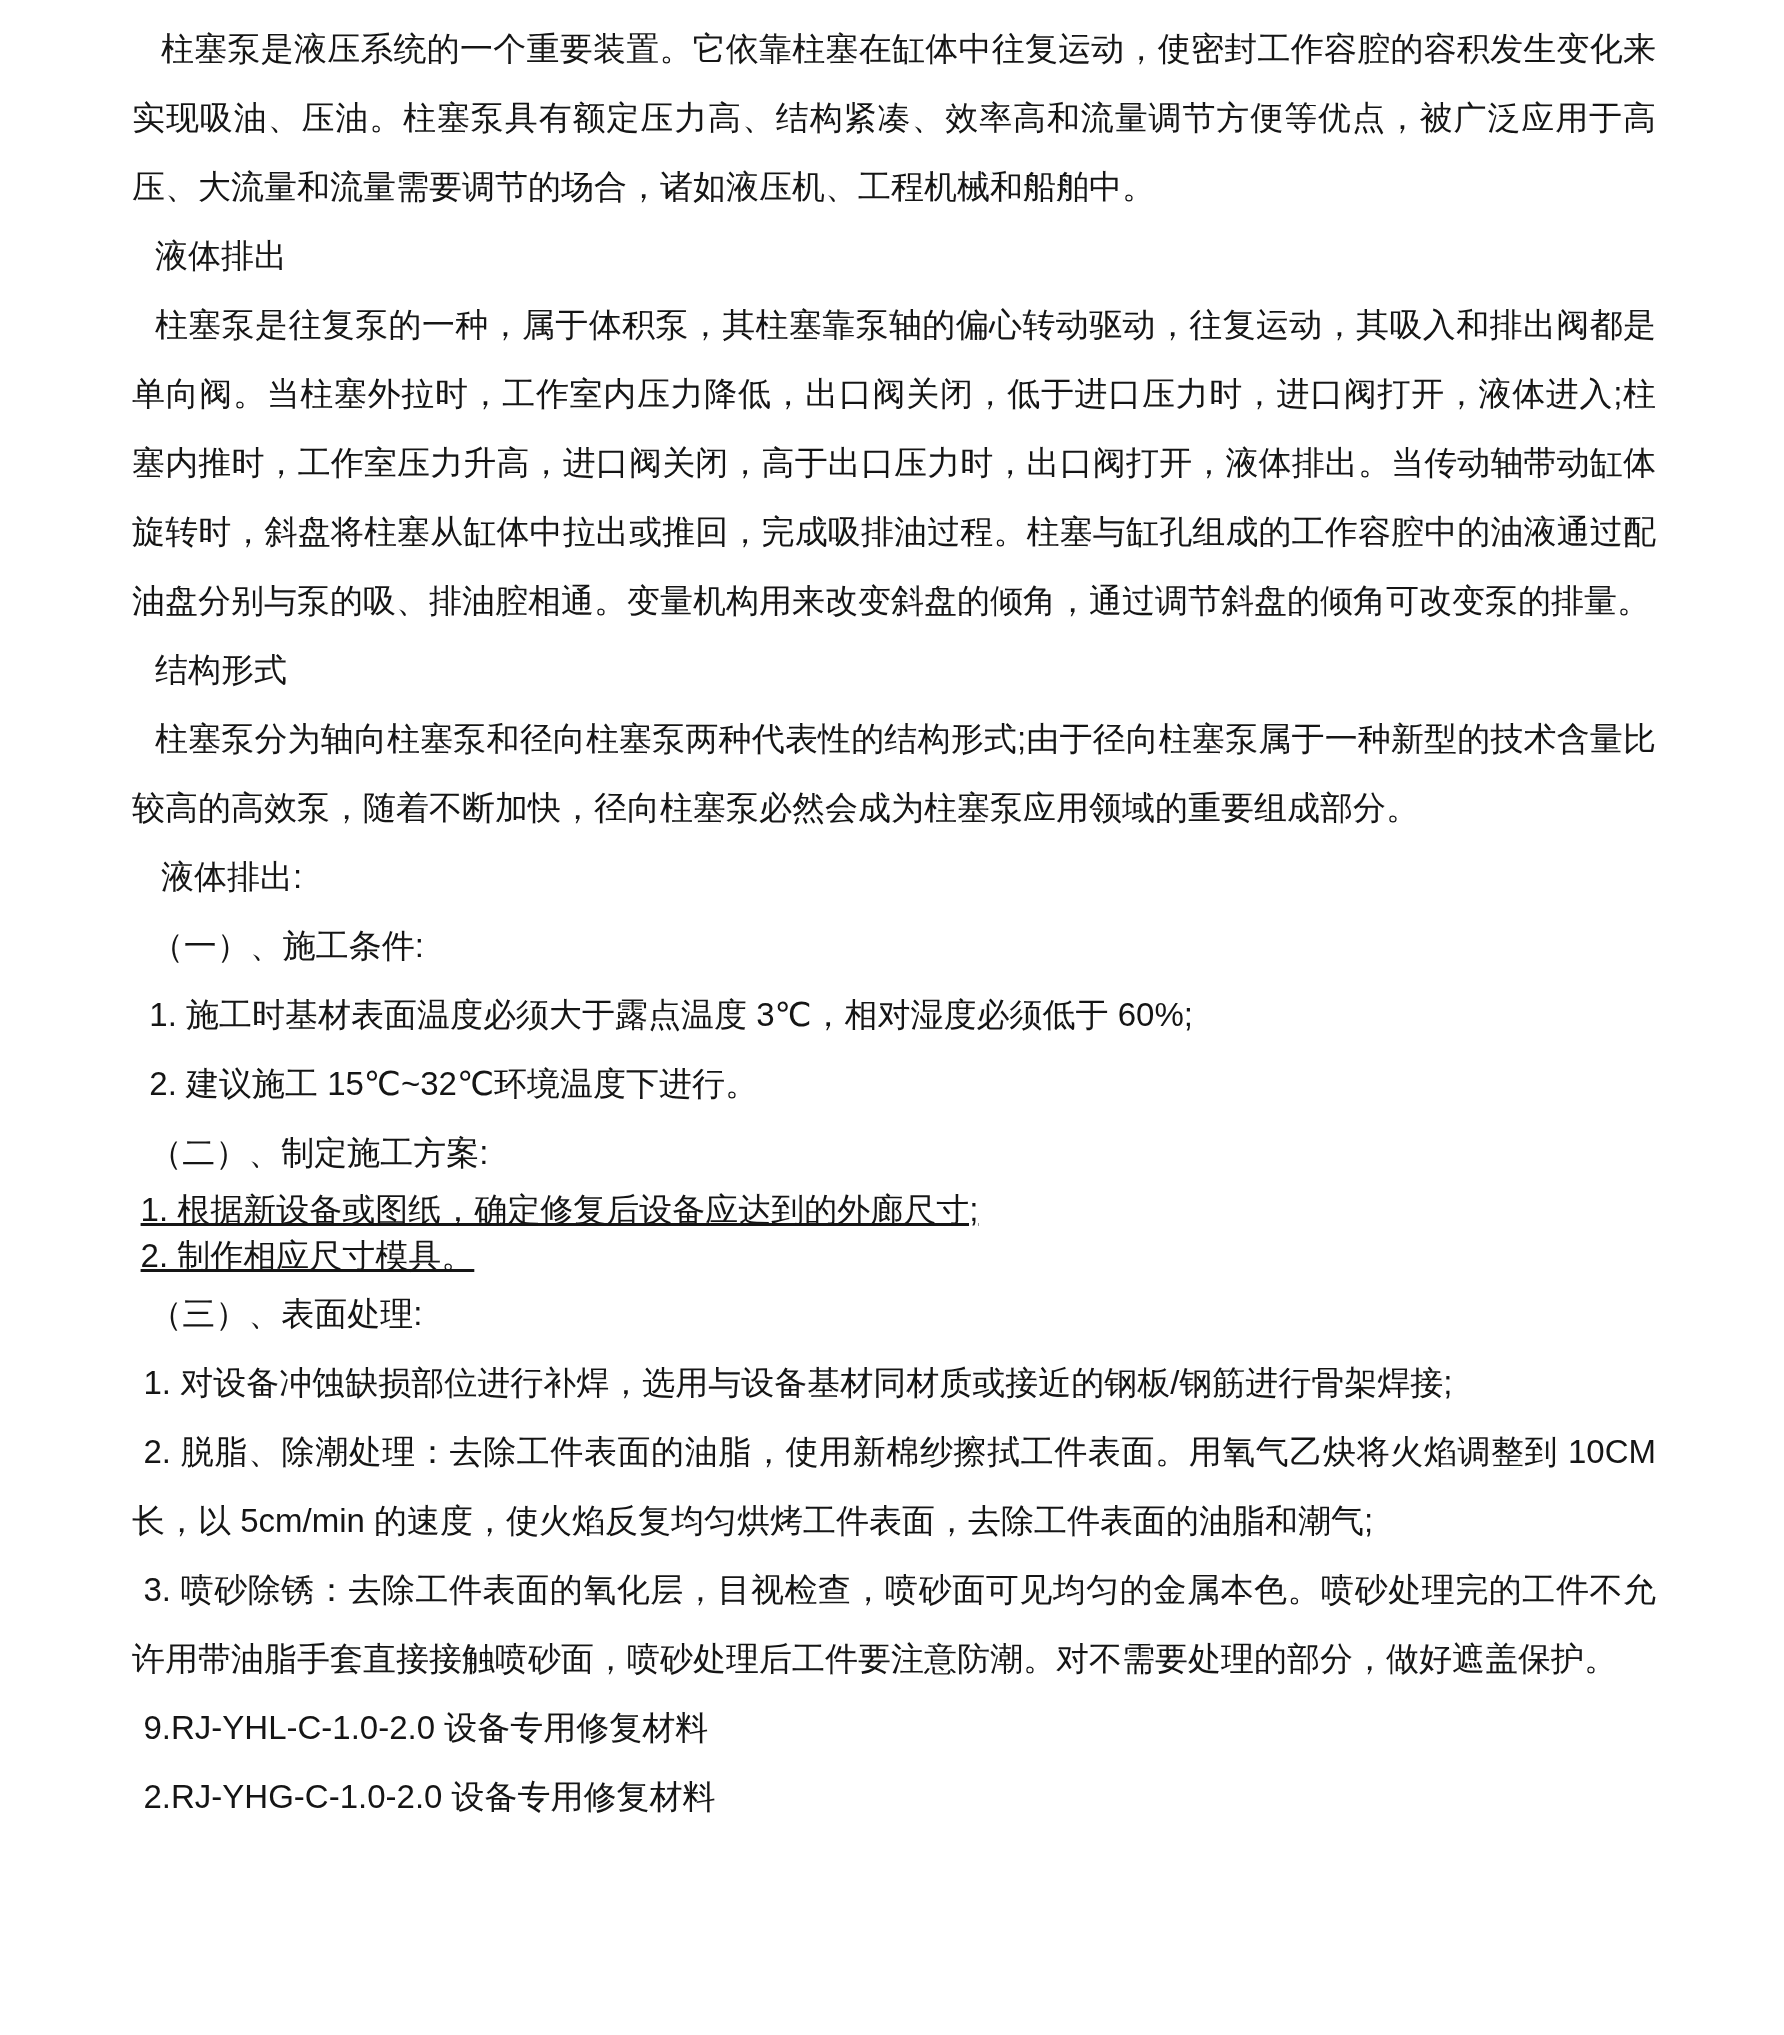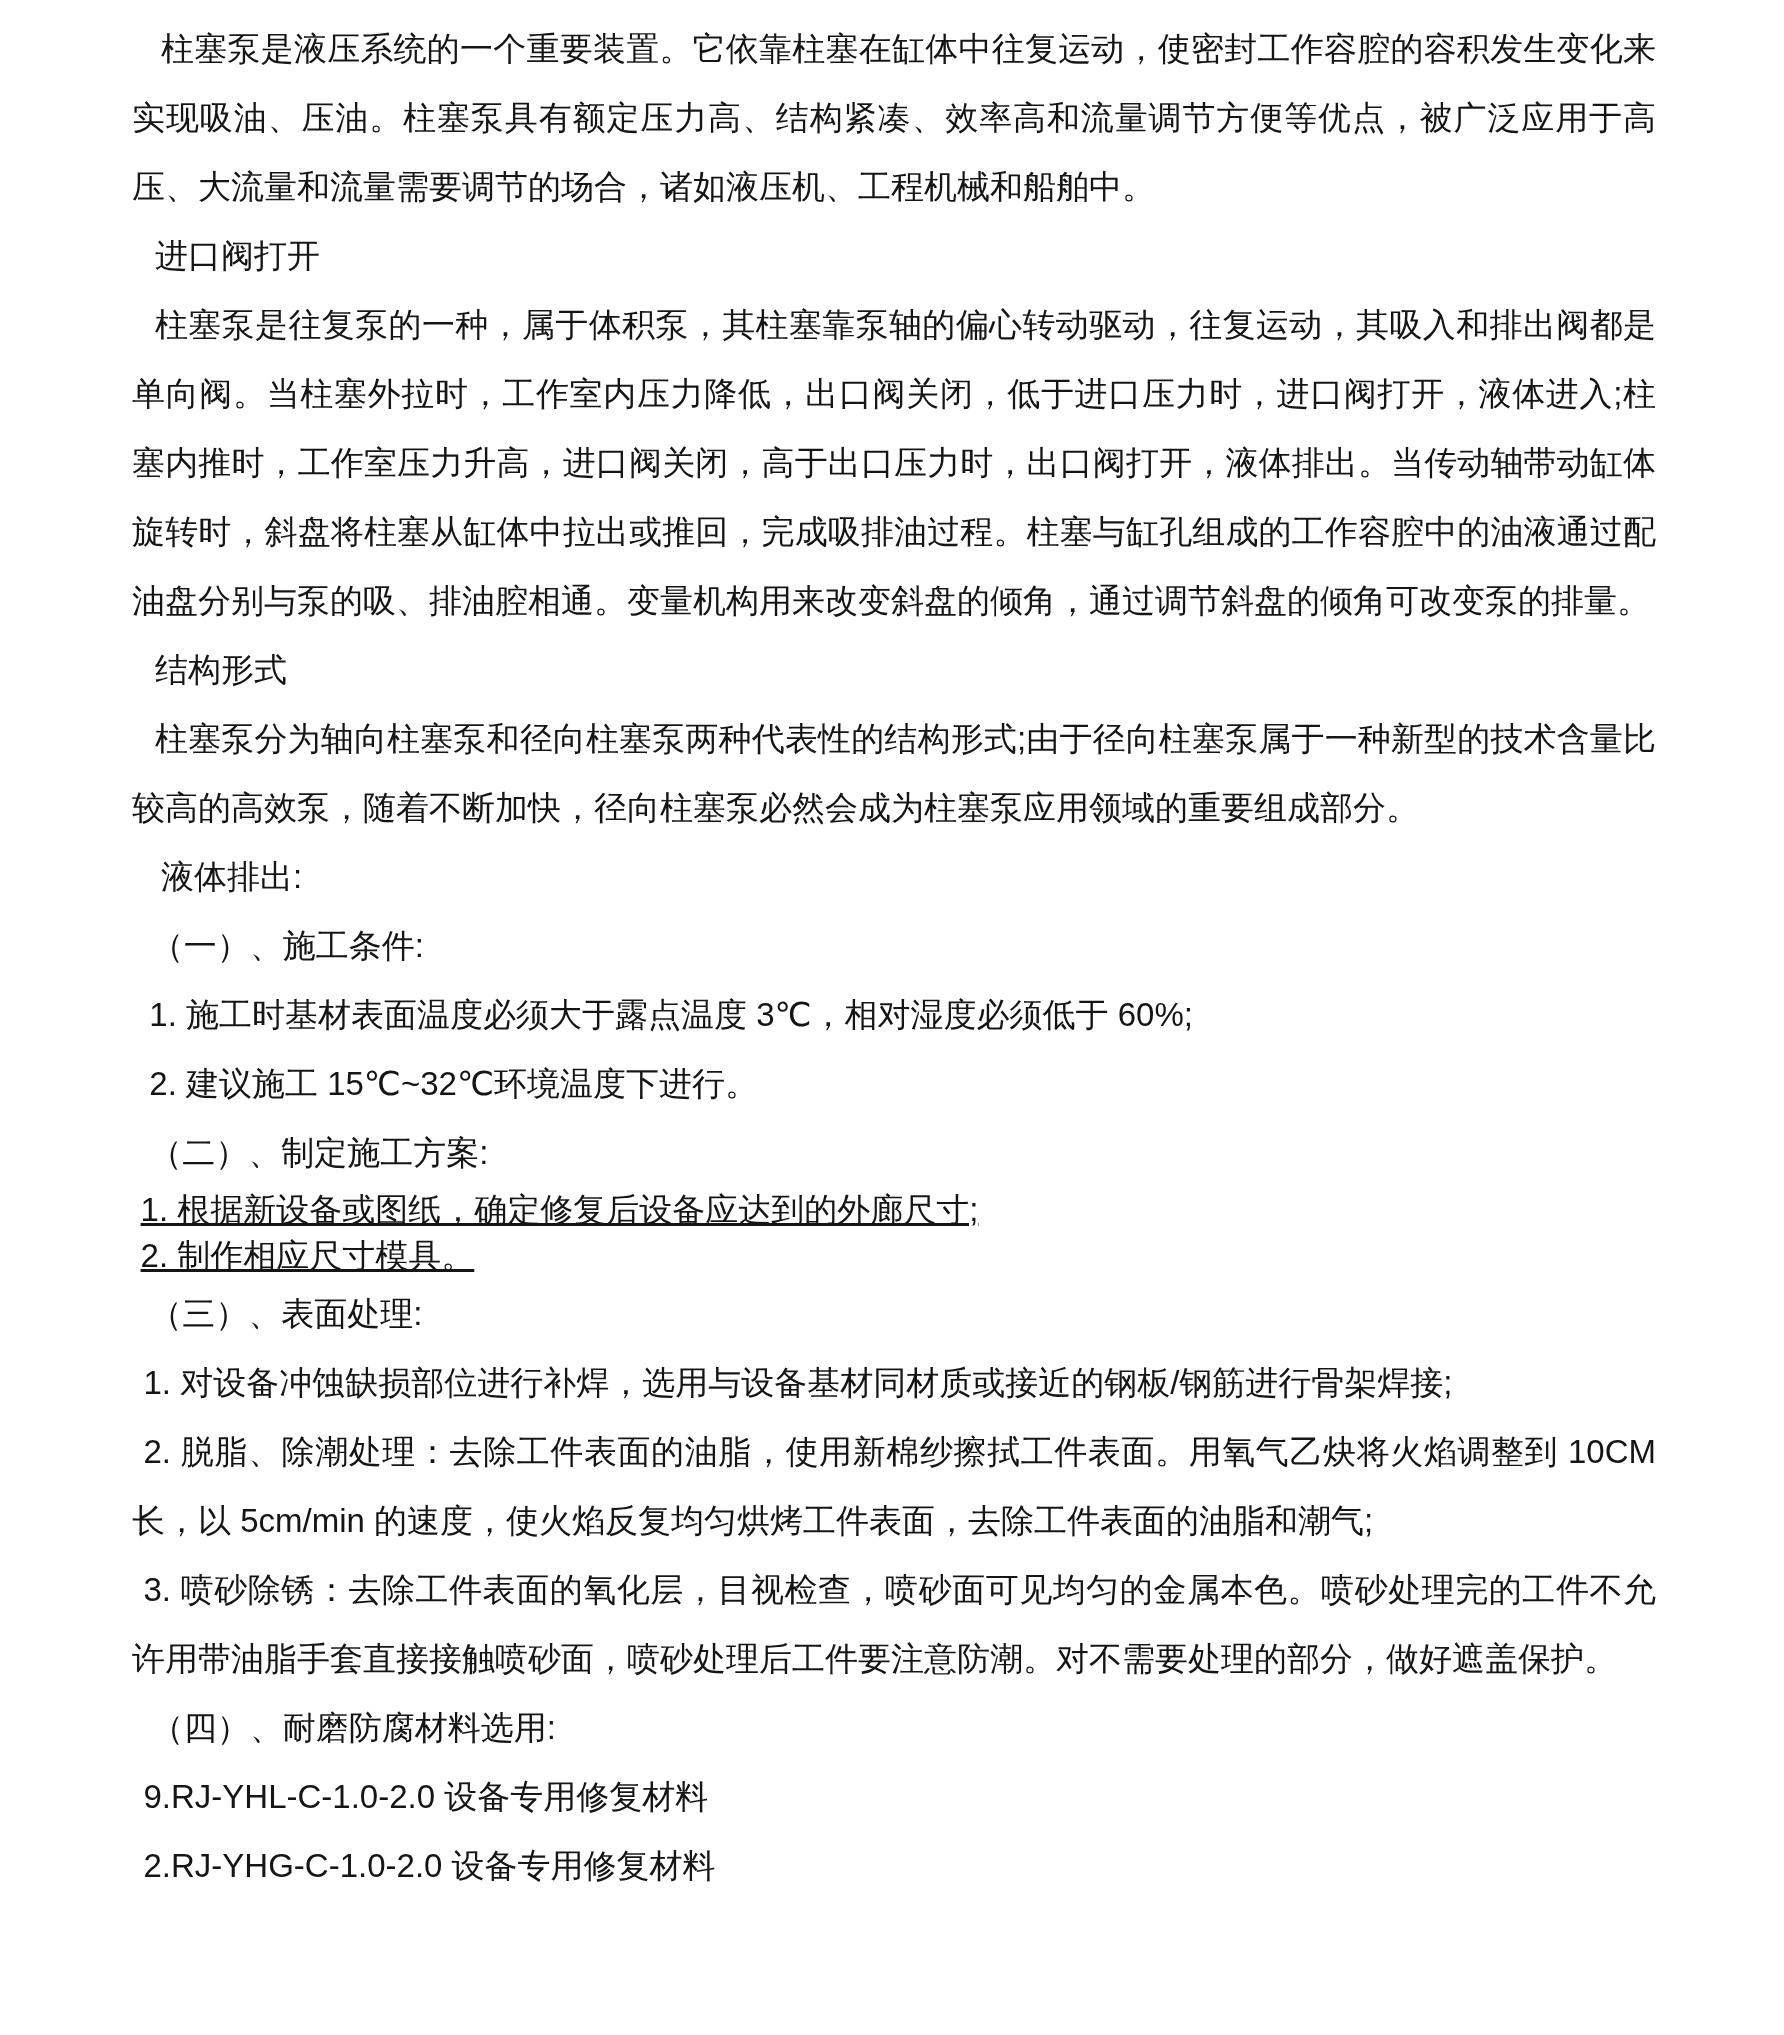--- a/index.html
+++ b/index.html
@@ -39,21 +39,21 @@
   .ind-16 { text-indent: 11.5px; }
   .ind-12 { text-indent: 8.6px; text-decoration: underline; }
 </style>
 </head>
 <body>
 
 <div class="doc">
 
   <p class="just ind-40">柱塞泵是液压系统的一个重要装置。它依靠柱塞在缸体中往复运动，使密封工作容腔的容积发生变化来实现吸油、压油。柱塞泵具有额定压力高、结构紧凑、效率高和流量调节方便等优点，被广泛应用于高压、大流量和流量需要调节的场合，诸如液压机、工程机械和船舶中。</p>
 
-  <p class="ind-32">进口阀打开</p>
+  <p class="ind-32">液体排出</p>
 
   <p class="just ind-32">柱塞泵是往复泵的一种，属于体积泵，其柱塞靠泵轴的偏心转动驱动，往复运动，其吸入和排出阀都是单向阀。当柱塞外拉时，工作室内压力降低，出口阀关闭，低于进口压力时，进口阀打开，液体进入;柱塞内推时，工作室压力升高，进口阀关闭，高于出口压力时，出口阀打开，液体排出。当传动轴带动缸体旋转时，斜盘将柱塞从缸体中拉出或推回，完成吸排油过程。柱塞与缸孔组成的工作容腔中的油液通过配油盘分别与泵的吸、排油腔相通。变量机构用来改变斜盘的倾角，通过调节斜盘的倾角可改变泵的排量。</p>
 
   <p class="ind-32">结构形式</p>
 
   <p class="just ind-32">柱塞泵分为轴向柱塞泵和径向柱塞泵两种代表性的结构形式;由于径向柱塞泵属于一种新型的技术含量比较高的高效泵，随着不断加快，径向柱塞泵必然会成为柱塞泵应用领域的重要组成部分。</p>
 
   <p class="ind-40">液体排出:</p>
 
   <p class="ind-26">（一）、施工条件:</p>
@@ -69,20 +69,19 @@
   <p class="tight ind-12">2. 制作相应尺寸模具。</p>
 
   <p class="ind-24">（三）、表面处理:</p>
 
   <p class="just ind-16">1. 对设备冲蚀缺损部位进行补焊，选用与设备基材同材质或接近的钢板/钢筋进行骨架焊接;</p>
 
   <p class="just ind-16">2. 脱脂、除潮处理：去除工件表面的油脂，使用新棉纱擦拭工件表面。用氧气乙炔将火焰调整到 10CM 长，以 5cm/min 的速度，使火焰反复均匀烘烤工件表面，去除工件表面的油脂和潮气;</p>
 
   <p class="just ind-16">3. 喷砂除锈：去除工件表面的氧化层，目视检查，喷砂面可见均匀的金属本色。喷砂处理完的工件不允许用带油脂手套直接接触喷砂面，喷砂处理后工件要注意防潮。对不需要处理的部分，做好遮盖保护。</p>
 
-  <p class="ind-26">（四）、耐磨防腐材料选用:</p>
 
   <p class="ind-16">9.RJ-YHL-C-1.0-2.0 设备专用修复材料</p>
 
   <p class="ind-16">2.RJ-YHG-C-1.0-2.0 设备专用修复材料</p>
 
 </div>
 
 
 </body></html>

